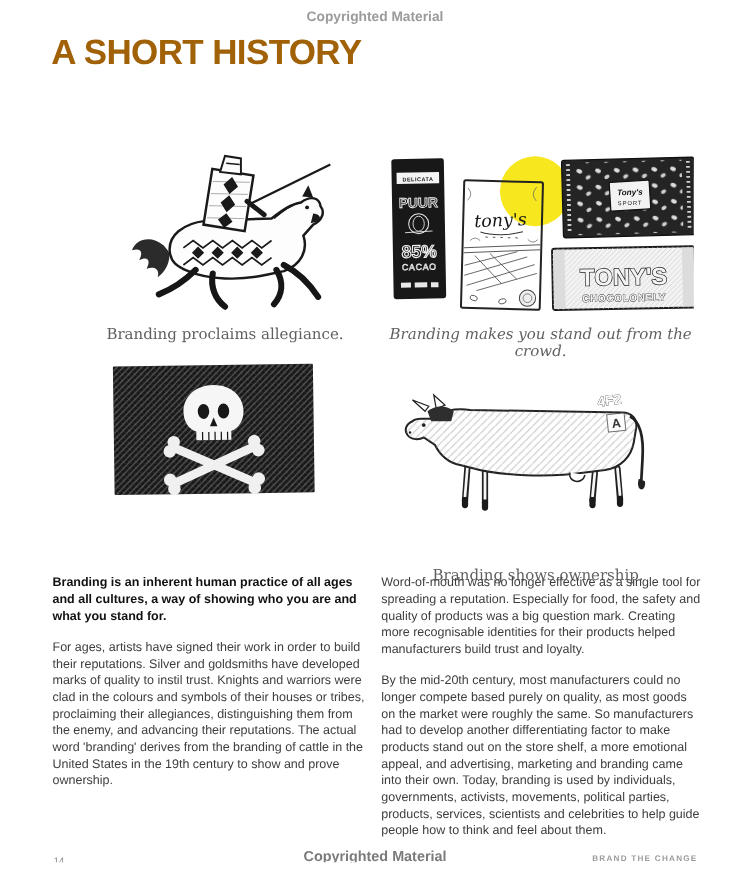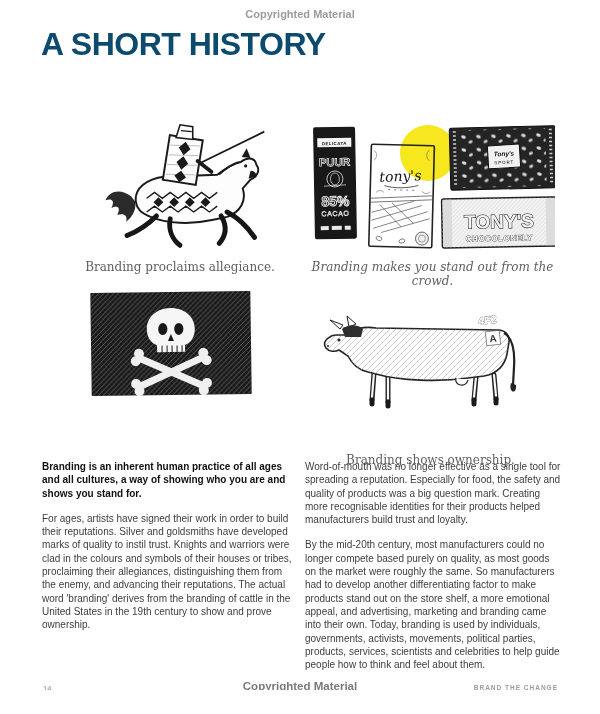--- a/index.html
+++ b/index.html
@@ -1,21 +1,21 @@
 <!DOCTYPE html>
 <html><head>
 <meta charset="utf-8">
 <style>
   html,body{margin:0;padding:0;background:#fff;}
   .page{position:relative;width:600px;height:690px;background:#ffffff;overflow:hidden;
         font-family:"Liberation Sans",sans-serif;color:#3d3d3d;}
   .watermark-top{position:absolute;top:8px;left:0;width:100%;text-align:center;
         font-size:11px;color:#9b9b9b;font-weight:600;}
-  .page-title{position:absolute;left:41px;top:26px;margin:0;font-size:32px;font-weight:900;
-        letter-spacing:-.5px;color:#0c4a6e;}
+  .page-title{position:absolute;left:41px;top:26px;margin:0;font-size:28px;font-weight:900;
+        letter-spacing:-.5px;color:#a16207;}
   .fig{position:absolute;}
   .fig svg{display:block;width:100%;height:100%;}
   .caption{position:absolute;text-align:center;font-family:"DejaVu Serif","Liberation Serif",serif;
         font-size:12px;color:#5f5f5f;}
   .col{position:absolute;top:460px;font-size:10px;line-height:13.3px;}
   .col-left{left:42px;width:252px;}
   .col-right{left:305px;width:257px;}
   .col p{margin:0 0 12px 0;}
   .intro{font-weight:bold;color:#111;}
   .footer-pagenum{position:absolute;left:43px;top:684px;font-size:7.5px;color:#8a8a8a;}
@@ -199,21 +199,21 @@
       <path d="M186,40 C195,45 197,58 196,74 L195,92" stroke="#222" stroke-width="2.2" fill="none"></path>
       <path d="M193,90 C190,100 199,102 198,92 Z" fill="#222"></path>
       <text x="170" y="31" font-size="11" font-weight="bold" text-anchor="middle" fill="#ffffff" stroke="#444" stroke-width=".5" paint-order="stroke" transform="rotate(-8 170 31)">4F2</text>
       <rect x="168" y="38" width="14" height="14" fill="#fff" opacity=".85" stroke="#444" stroke-width=".7" transform="rotate(-6 175 45)"></rect>
       <text x="175" y="49" font-size="10" font-weight="bold" text-anchor="middle" fill="#333" transform="rotate(-6 175 45)">A</text>
     </svg>
   </div>
   <div class="caption" style="left:318px;top:417px;width:225px;margin-top:36px;">Branding shows ownership.</div>
 
   <div class="col col-left">
-    <p class="intro">Branding is an inherent human practice of all ages and all cultures, a way of showing who you are and shows you stand for.</p>
+    <p class="intro">Branding is an inherent human practice of all ages and all cultures, a way of showing who you are and what you stand for.</p>
     <p>For ages, artists have signed their work in order to build their reputations. Silver and goldsmiths have developed marks of quality to instil trust. Knights and warriors were clad in the colours and symbols of their houses or tribes, proclaiming their allegiances, distinguishing them from the enemy, and advancing their reputations. The actual word 'branding' derives from the branding of cattle in the United States in the 19th century to show and prove ownership.</p>
   </div>
   <div class="col col-right">
     <p>Word-of-mouth was no longer effective as a single tool for spreading a reputation. Especially for food, the safety and quality of products was a big question mark. Creating more recognisable identities for their products helped manufacturers build trust and loyalty.</p>
     <p>By the mid-20th century, most manufacturers could no longer compete based purely on quality, as most goods on the market were roughly the same. So manufacturers had to develop another differentiating factor to make products stand out on the store shelf, a more emotional appeal, and advertising, marketing and branding came into their own. Today, branding is used by individuals, governments, activists, movements, political parties, products, services, scientists and celebrities to help guide people how to think and feel about them.</p>
   </div>
 
   <div class="footer-pagenum">14</div>
   <div class="watermark-bottom">Copyrighted Material</div>
   <div class="footer-book">BRAND THE CHANGE</div>

